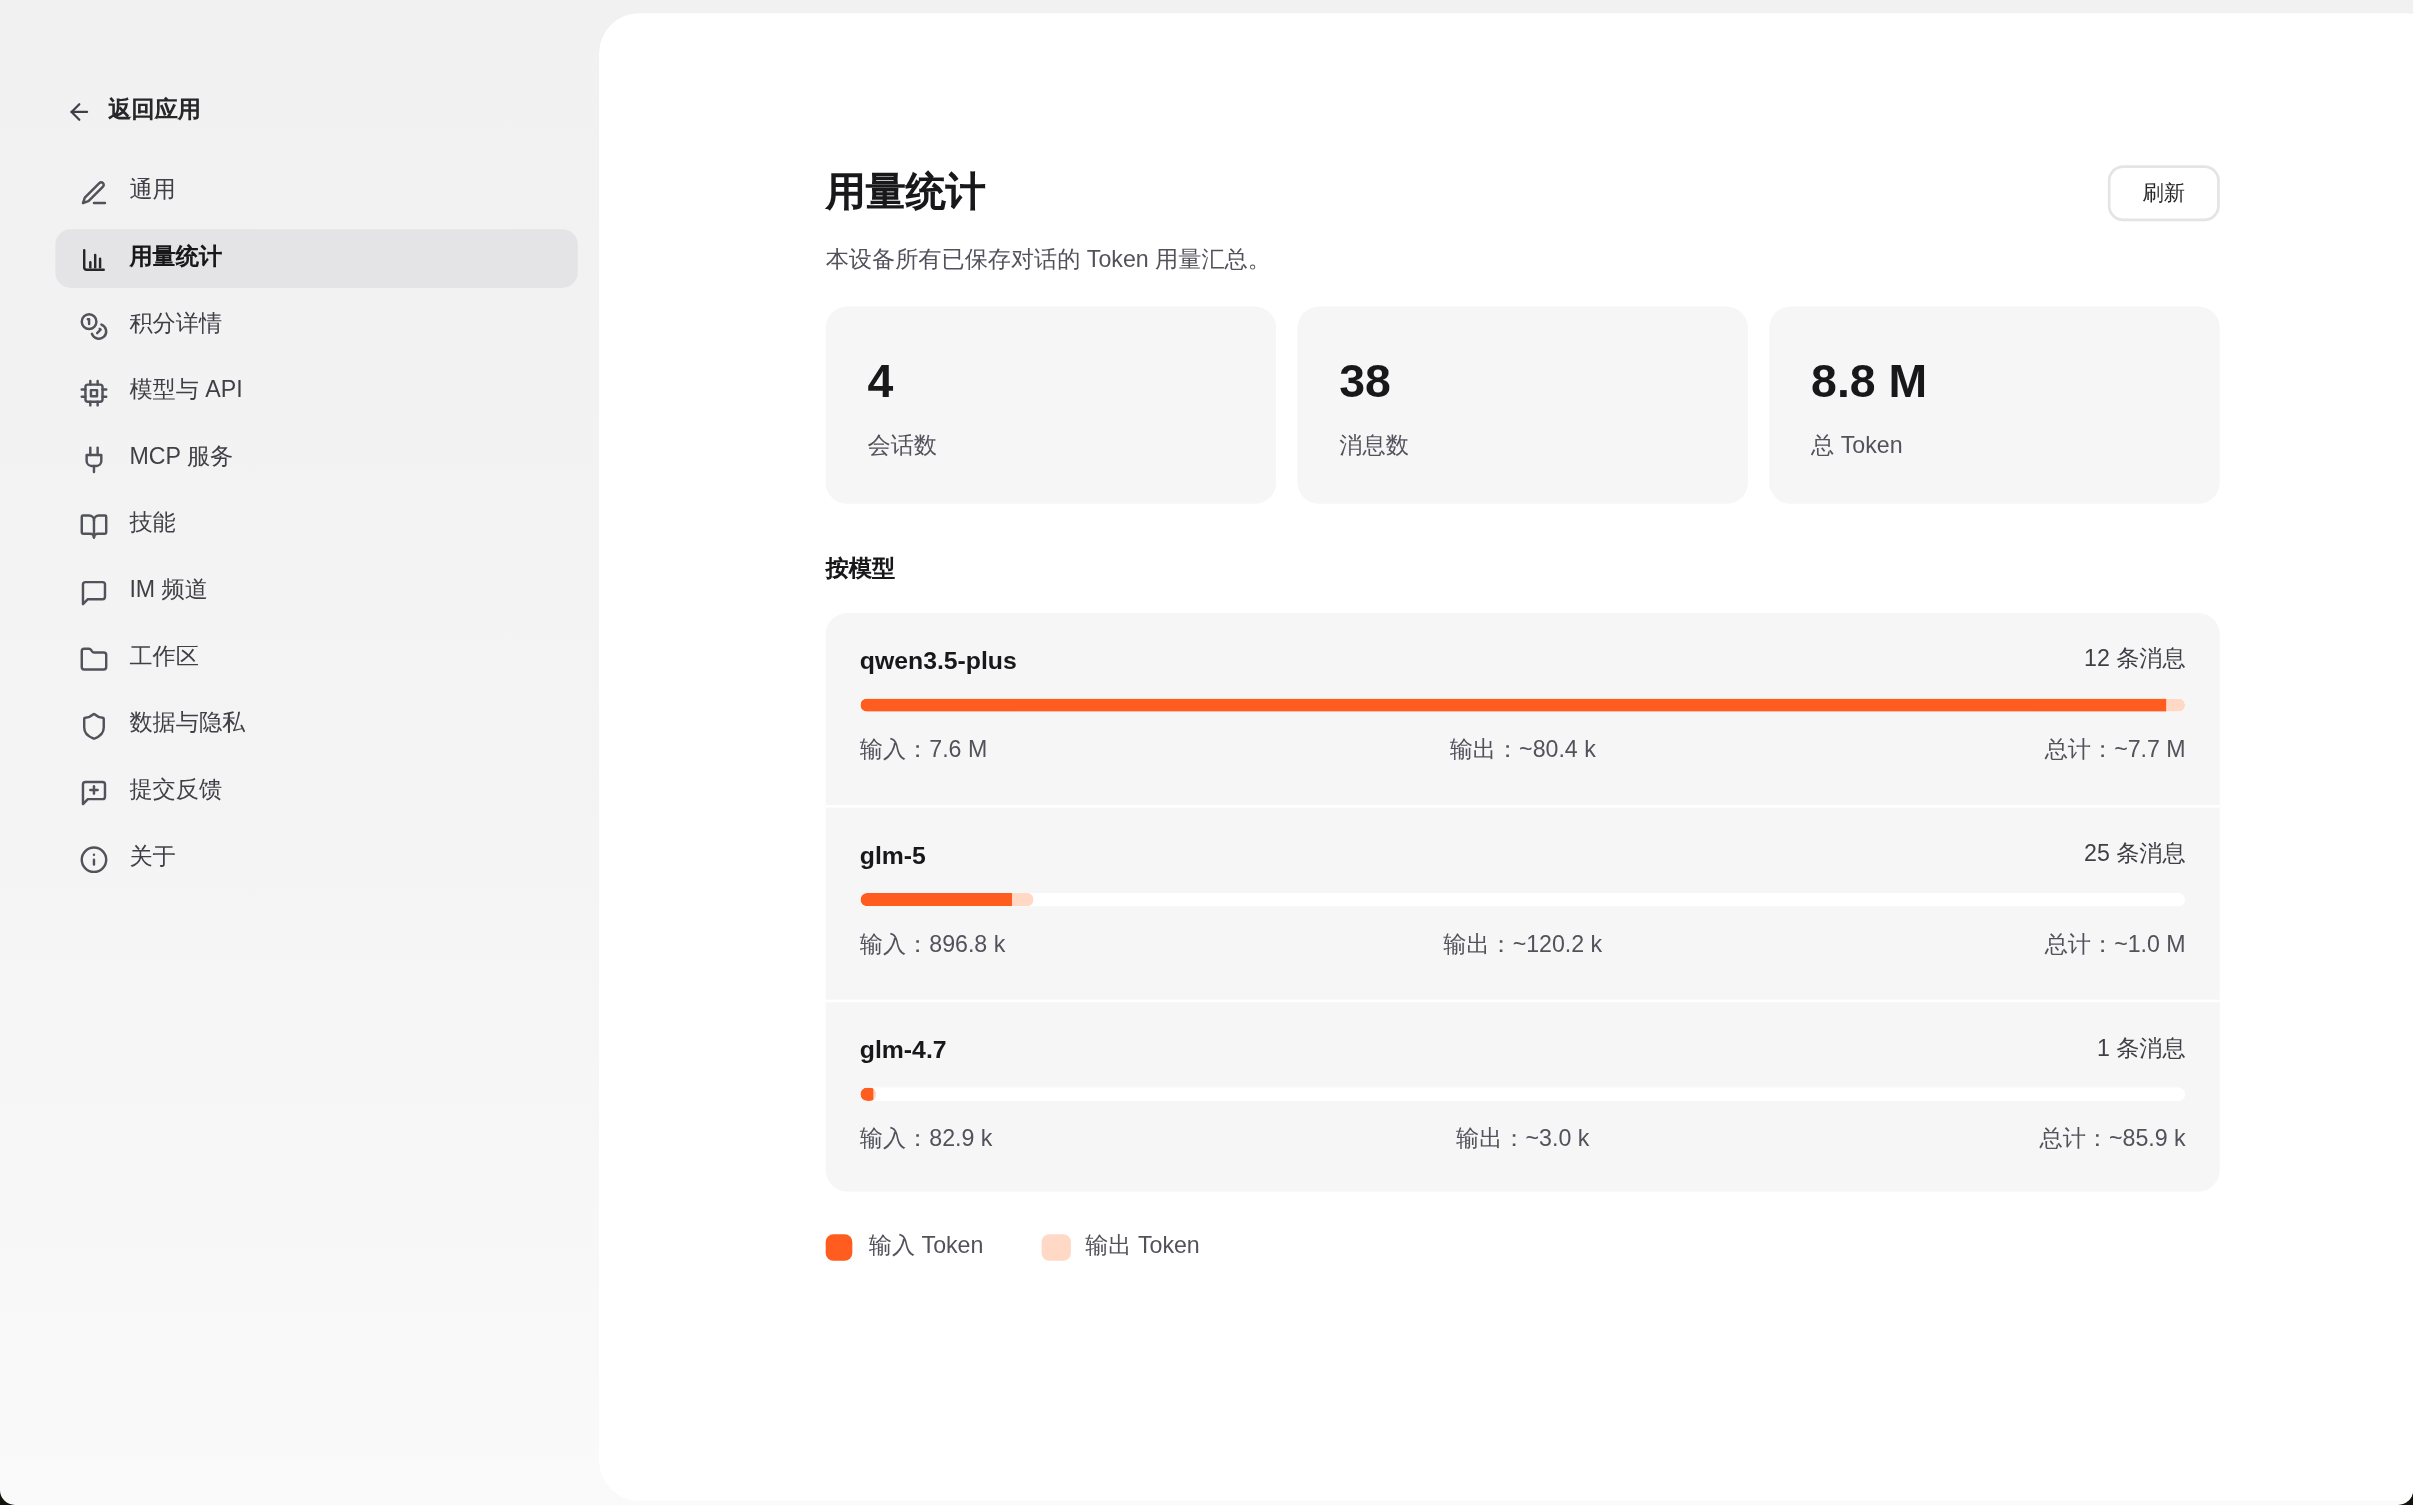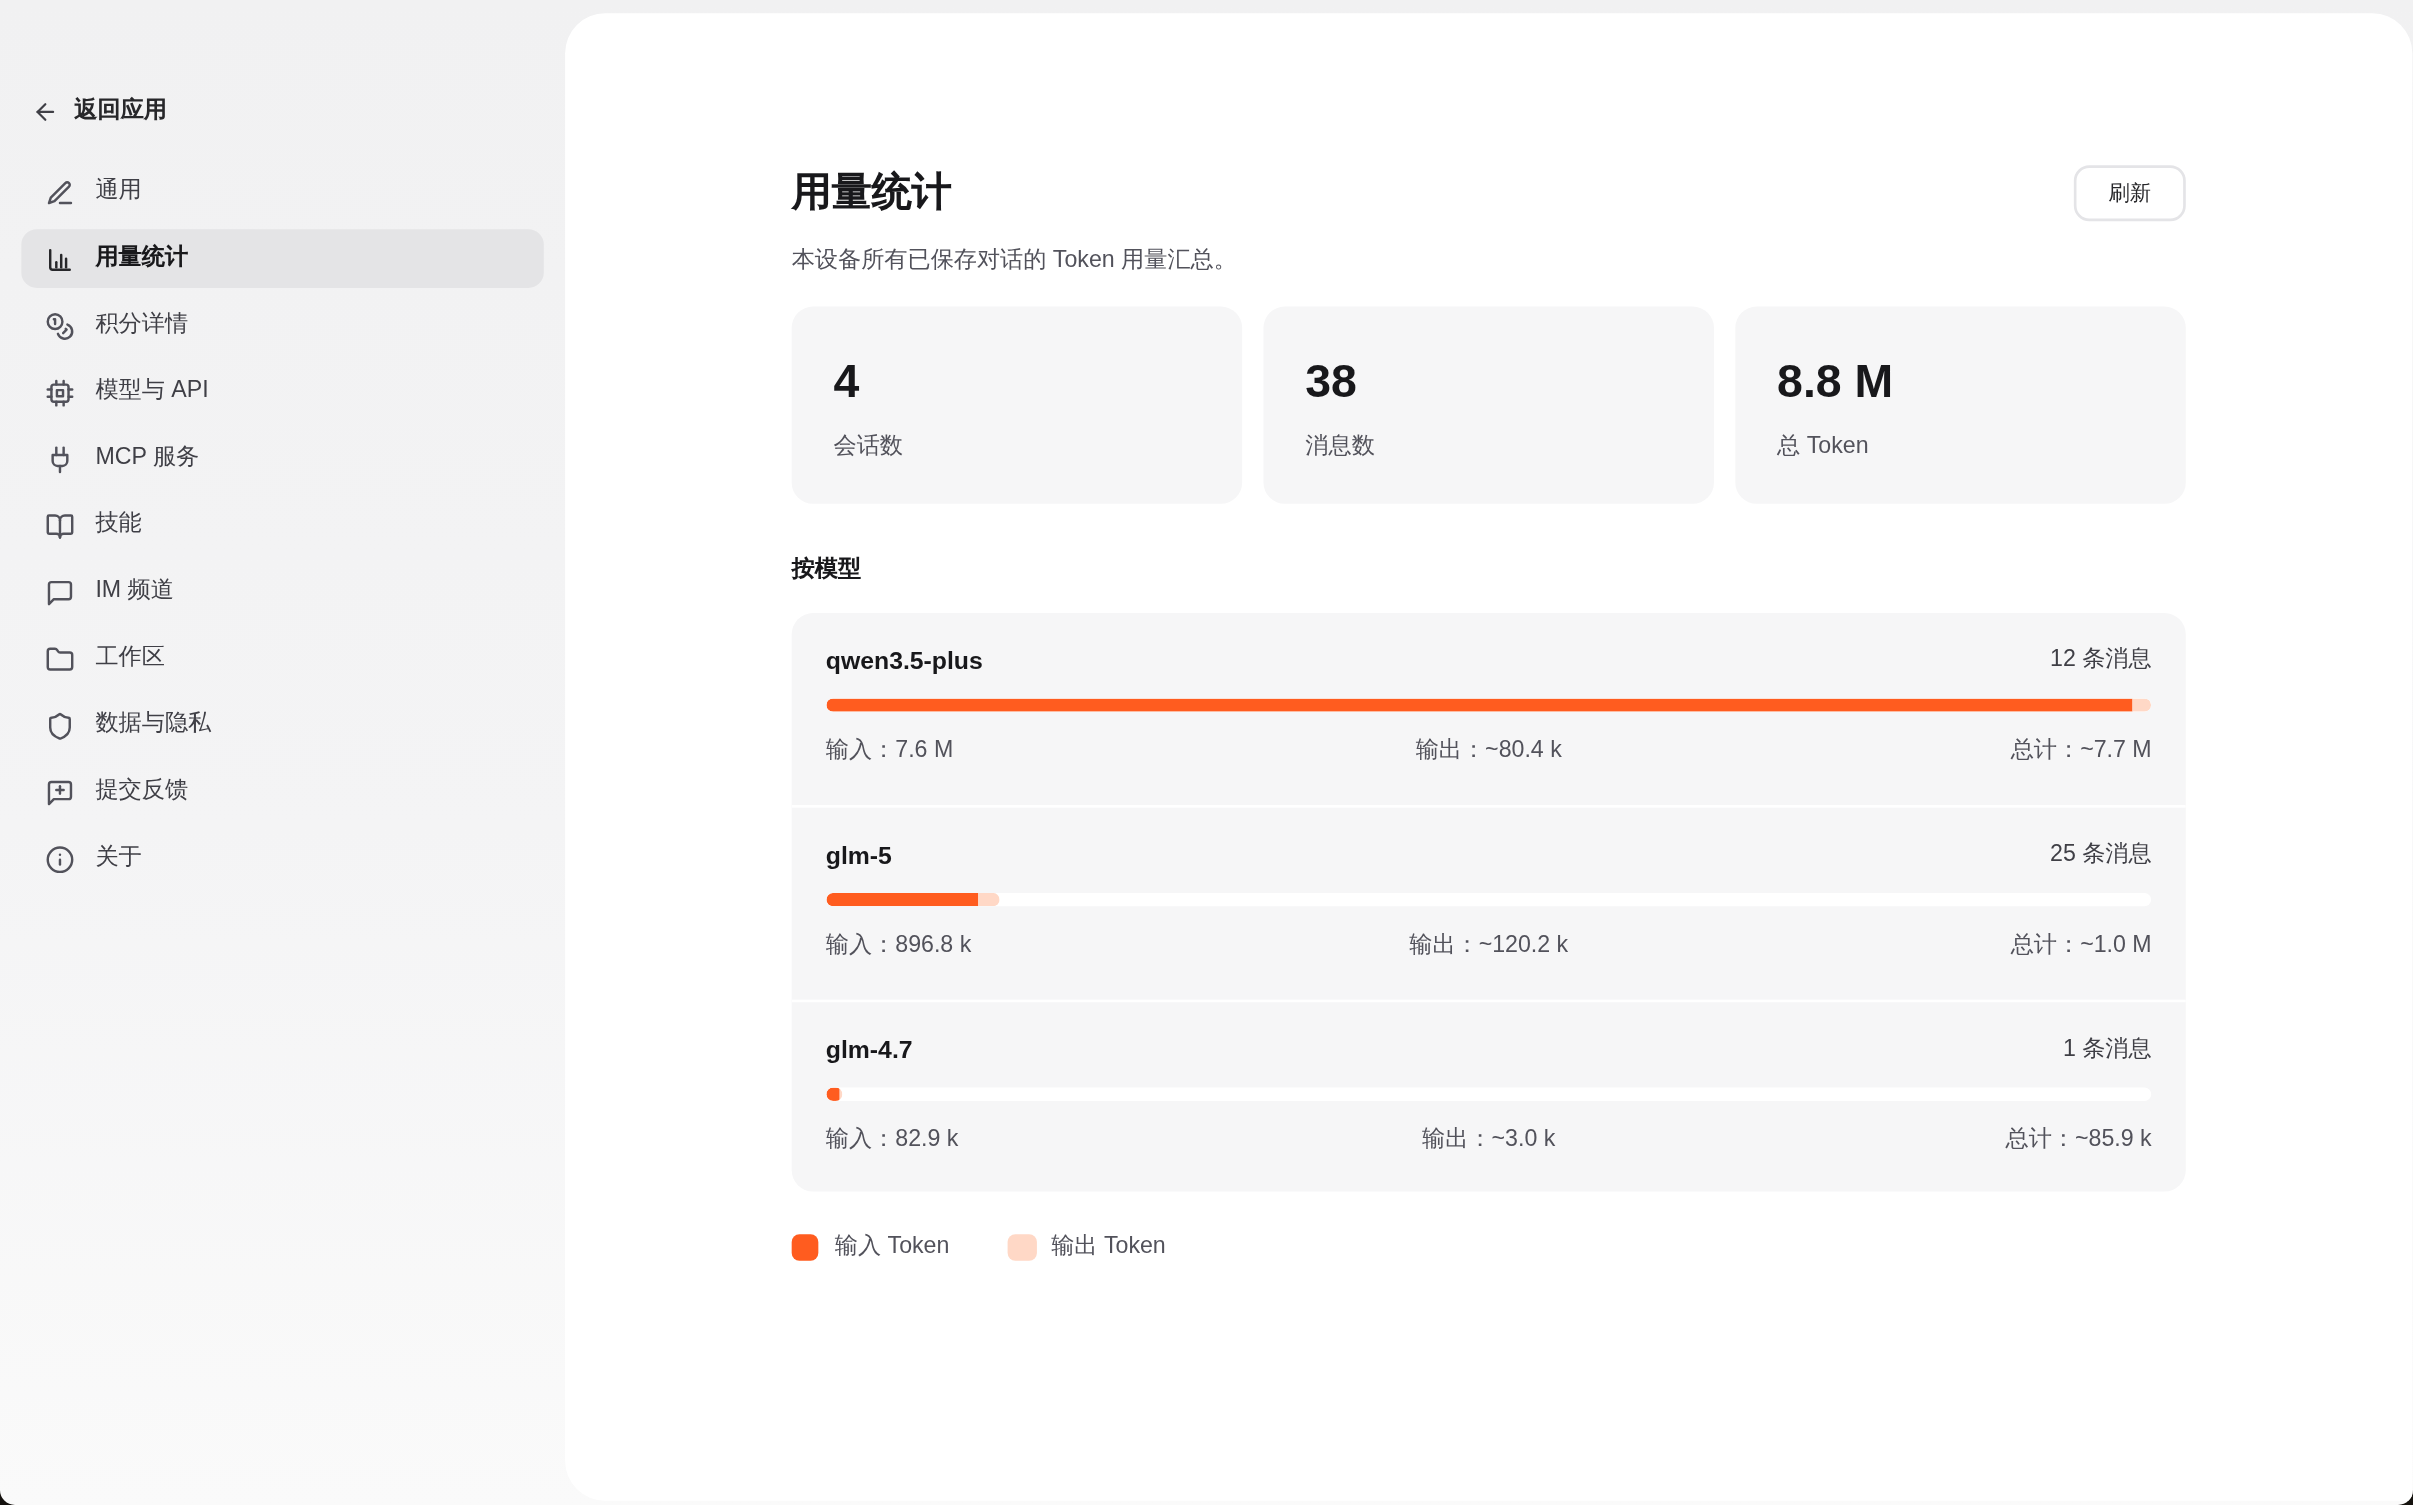--- a/index.html
+++ b/index.html
@@ -8,20 +8,21 @@
     background:#15120e;
     overflow:hidden;
     font-family:"Liberation Sans","DejaVu Sans",sans-serif;
     -webkit-font-smoothing:antialiased;
   }
   .window{
     position:absolute;inset:0;
     background:linear-gradient(180deg,#f1f1f2 0%,#f4f4f5 55%,#fafafa 100%);
     border-radius:0 0 15px 15px;
     overflow:hidden;
+    padding-left:34px;
   }
   .scale{
     width:905px;height:565px;
     transform:scale(2.6656);
     transform-origin:0 0;
     position:relative;
   }
 
   
   .sidebar{

